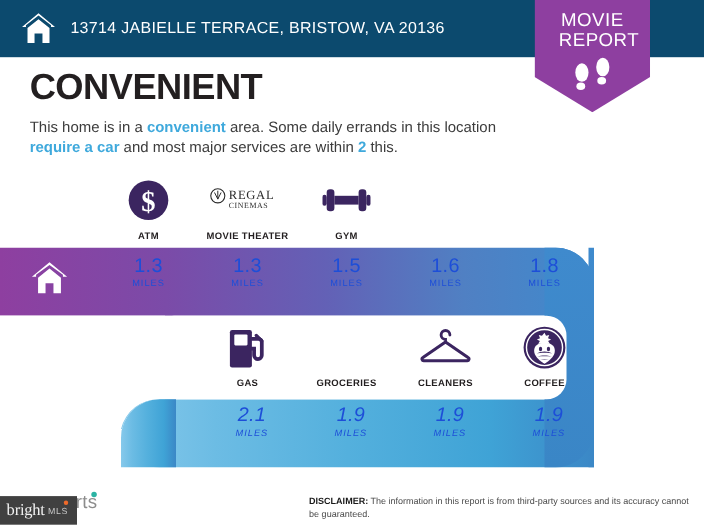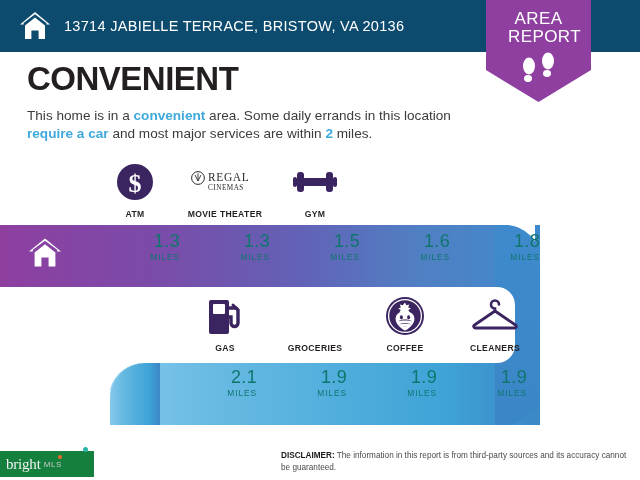--- a/index.html
+++ b/index.html
@@ -60,38 +60,38 @@
   }
   .icon-art{ height:40px; display:flex; align-items:center; justify-content:center; }
   .icon-label{
     margin-top:7px; font-size:8.6px; font-weight:bold;
     color:#231f20; letter-spacing:.35px; white-space:nowrap;
   }
 
   
   .value-row{ position:absolute; display:flex; }
   #value-row-1{ left:90px; top:232px; width:450px; }
-  #value-row-2{ left:167px; top:368px; width:360px; }
+  #value-row-2{ left:184px; top:368px; width:360px;font-style:italic; }
   .value-cell{
-    width:90px; text-align:right; color:#0f766e;
+    width:90px; text-align:center; color:#1d4ed8;
   }
   .value-num{ font-size:18px; line-height:1.05; letter-spacing:.3px; }
   .value-unit{ font-size:8.4px; letter-spacing:.9px; margin-top:1px; }
 
   
   #ribbon-home-icon{ position:absolute; left:27px; top:236px; width:36px; height:34px; }
 
   
   #watermark{
     position:absolute; left:40px; top:447px;
     font-size:17px; color:#8c8c8c; letter-spacing:.2px;
   }
   #brand-logo{
-    position:absolute; left:0px; top:451px; width:94px; height:26px;
-    background:#15803d; display:flex; align-items:center; z-index:3;
+    position:absolute; left:0px; top:451px; width:70px; height:26px;
+    background:#404040; display:flex; align-items:center; z-index:3;
   }
   #brand-logo-name{
     color:#f2f2f2; font-family:"Liberation Serif", serif;
     font-size:15px; margin-left:6px; letter-spacing:-.2px;
   }
   #brand-logo-mls{
     color:#c9c9c9; font-size:8px; margin-left:3px; letter-spacing:.6px;
   }
   #brand-logo-dot{
     position:absolute; left:58px; top:4px; width:4px; height:4px;
@@ -125,28 +125,28 @@
   <svg width="105" height="102" viewBox="0 0 105 102">
     <path d="M0 0 H105 V70 L52.5 102 L0 70 Z" fill="#8E3FA0"></path>
     <g fill="#ffffff">
       <ellipse cx="43" cy="66" rx="6" ry="8.4"></ellipse>
       <ellipse cx="42" cy="78.5" rx="4" ry="3.4"></ellipse>
       <ellipse cx="62" cy="61" rx="6" ry="8.4"></ellipse>
       <ellipse cx="61" cy="73.5" rx="4" ry="3.4"></ellipse>
     </g>
   </svg>
   <div id="badge-text">
-    <span>AREA</span>
+    <span>MOVIE</span>
     <span class="l2">REPORT</span>
   </div>
 </div>
 
 <div id="content-head">
   <div id="page-title">CONVENIENT</div>
-  <div id="page-description"><span>This home is in a </span><span class="hl">convenient</span><span> area. Some daily errands in this location </span><span class="hl">require a car</span><span> and most major services are within </span><span class="hl">2</span><span> miles.</span></div>
+  <div id="page-description"><span>This home is in a </span><span class="hl">convenient</span><span> area. Some daily errands in this location </span><span class="hl">require a car</span><span> and most major services are within </span><span class="hl">2</span><span> this.</span></div>
 </div>
 
 <svg id="ribbon-svg" viewBox="0 0 640 200">
   <defs>
     <linearGradient id="grad-row1" x1="0" y1="0" x2="1" y2="0">
       <stop offset="0" stop-color="#8E3FA0"></stop>
       <stop offset="0.28" stop-color="#7B4BA8"></stop>
       <stop offset="0.55" stop-color="#6361B6"></stop>
       <stop offset="0.78" stop-color="#5080C3"></stop>
       <stop offset="1" stop-color="#3F8ACD"></stop>
@@ -290,49 +290,49 @@
     </div>
     <div class="icon-label">GAS</div>
   </div>
 
   <div class="icon-cell">
     <div class="icon-label">GROCERIES</div>
   </div>
 
   <div class="icon-cell">
     <div class="icon-art">
+      <svg width="48" height="34" viewBox="0 0 48 34">
+        <path d="M24 12 L24 9.5 A4 4 0 1 1 28 5.5" fill="none" stroke="#3B2560" stroke-width="2.6" stroke-linecap="round"></path>
+        <path d="M24 12 L3.5 26 A1.6 1.6 0 0 0 4.4 29 H43.6 A1.6 1.6 0 0 0 44.5 26 Z" fill="none" stroke="#3B2560" stroke-width="2.8" stroke-linejoin="round"></path>
+      </svg>
+    </div>
+    <div class="icon-label">CLEANERS</div>
+  </div>
+
+  <div class="icon-cell">
+    <div class="icon-art">
       <svg width="40" height="40" viewBox="0 0 40 40">
         <circle cx="20" cy="20" r="19" fill="#3B2560"></circle>
         <circle cx="20" cy="20" r="16.4" fill="none" stroke="#fff" stroke-width="1.3"></circle>
         <g fill="#fff">
           <path d="M20 6.5 L21.4 9.3 L24.3 8.6 L23.2 11.4 L26 12.6 L23.3 14 L24.8 16.5 L21.8 16.2 L21.6 19 L19.6 17 L17.6 19 L17.3 16.2 L14.3 16.5 L15.8 14 L13.1 12.6 L15.9 11.4 L14.8 8.6 L17.7 9.3 Z"></path>
           <path d="M12.5 18 C14.4 16.3 17 15.6 20 15.6 C23 15.6 25.6 16.3 27.5 18 C28.8 19.2 29.4 20.9 29.4 22.9 C29.4 27 26 31.2 20 34.6 C14 31.2 10.6 27 10.6 22.9 C10.6 20.9 11.2 19.2 12.5 18 Z"></path>
         </g>
         <g fill="#3B2560">
           <ellipse cx="16.4" cy="21.3" rx="1.5" ry="2.1"></ellipse>
           <ellipse cx="23.6" cy="21.3" rx="1.5" ry="2.1"></ellipse>
           <path d="M12.6 25.5 C15 24.2 17.4 23.6 20 23.6 C22.6 23.6 25 24.2 27.4 25.5 C25.8 24.9 23 24.6 20 24.6 C17 24.6 14.2 24.9 12.6 25.5 Z"></path>
           <path d="M13.4 28.4 C15.5 27.6 17.6 27.2 20 27.2 C22.4 27.2 24.5 27.6 26.6 28.4 C24.6 28 22.4 27.9 20 27.9 C17.6 27.9 15.4 28 13.4 28.4 Z"></path>
           <path d="M15.6 31.4 C17 30.9 18.4 30.7 20 30.7 C21.6 30.7 23 30.9 24.4 31.4 C23 31.2 21.6 31.1 20 31.1 C18.4 31.1 17 31.2 15.6 31.4 Z"></path>
         </g>
       </svg>
     </div>
     <div class="icon-label">COFFEE</div>
   </div>
 
-  <div class="icon-cell">
-    <div class="icon-art">
-      <svg width="48" height="34" viewBox="0 0 48 34">
-        <path d="M24 12 L24 9.5 A4 4 0 1 1 28 5.5" fill="none" stroke="#3B2560" stroke-width="2.6" stroke-linecap="round"></path>
-        <path d="M24 12 L3.5 26 A1.6 1.6 0 0 0 4.4 29 H43.6 A1.6 1.6 0 0 0 44.5 26 Z" fill="none" stroke="#3B2560" stroke-width="2.8" stroke-linejoin="round"></path>
-      </svg>
-    </div>
-    <div class="icon-label">CLEANERS</div>
-  </div>
-
 </div>
 
 <div class="value-row" id="value-row-2">
   <div class="value-cell">
     <div class="value-num">2.1</div>
     <div class="value-unit">MILES</div>
   </div>
   <div class="value-cell">
     <div class="value-num">1.9</div>
     <div class="value-unit">MILES</div>

